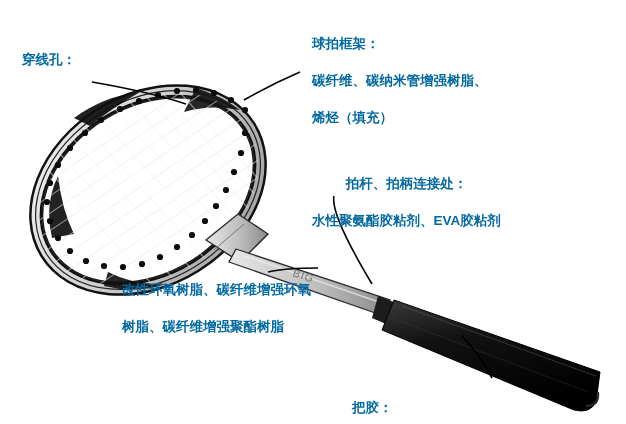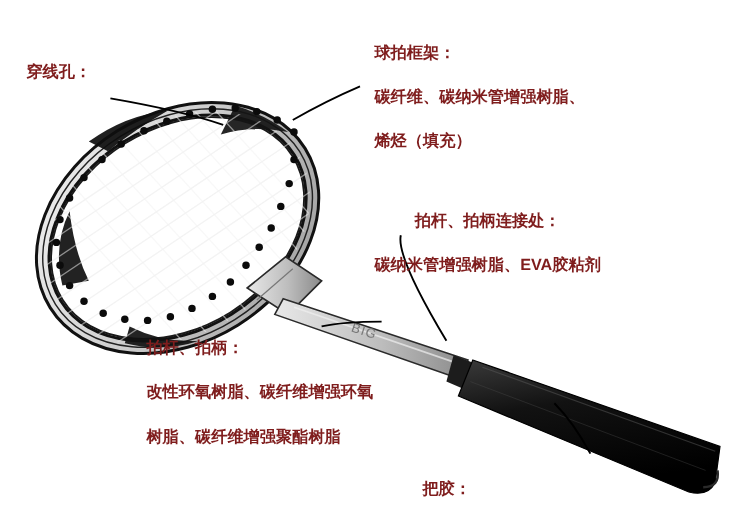--- a/index.html
+++ b/index.html
@@ -15,21 +15,21 @@
     width: 626px;
     height: 424px;
     background: #ffffff;
     overflow: hidden;
   }
   .label {
     position: absolute;
     font-family: "Liberation Sans", sans-serif;
     font-size: 13.5px;
     line-height: 1.38;
-    color: #7f1d1d;
+    color: #0369a1;
     font-weight: 700;
     white-space: pre-line;
     letter-spacing: 0px;
   }
   .label .ln {
     display: block;
   }
   svg.art {
     position: absolute;
     left: 0;
@@ -184,25 +184,24 @@
   </div>
 
   <div class="label" style="left:312px; top:16px;">
     <span class="ln">球拍框架：</span>
     <span class="ln">碳纤维、碳纳米管增强树脂、</span>
     <span class="ln">烯烃（填充）</span>
   </div>
 
   <div class="label" style="left:312px; top:156px;text-align:center;">
     <span class="ln">拍杆、拍柄连接处：</span>
-    <span class="ln">碳纳米管增强树脂、EVA胶粘剂</span>
+    <span class="ln">水性聚氨酯胶粘剂、EVA胶粘剂</span>
   </div>
 
   <div class="label" style="left:122px; top:262px;">
-    <span class="ln">拍杆、拍柄：</span>
     <span class="ln">改性环氧树脂、碳纤维增强环氧</span>
     <span class="ln">树脂、碳纤维增强聚酯树脂</span>
   </div>
 
   <div class="label" style="left:352px; top:380px;">
     <span class="ln">把胶：</span>
     
   </div>
 
 </div>

